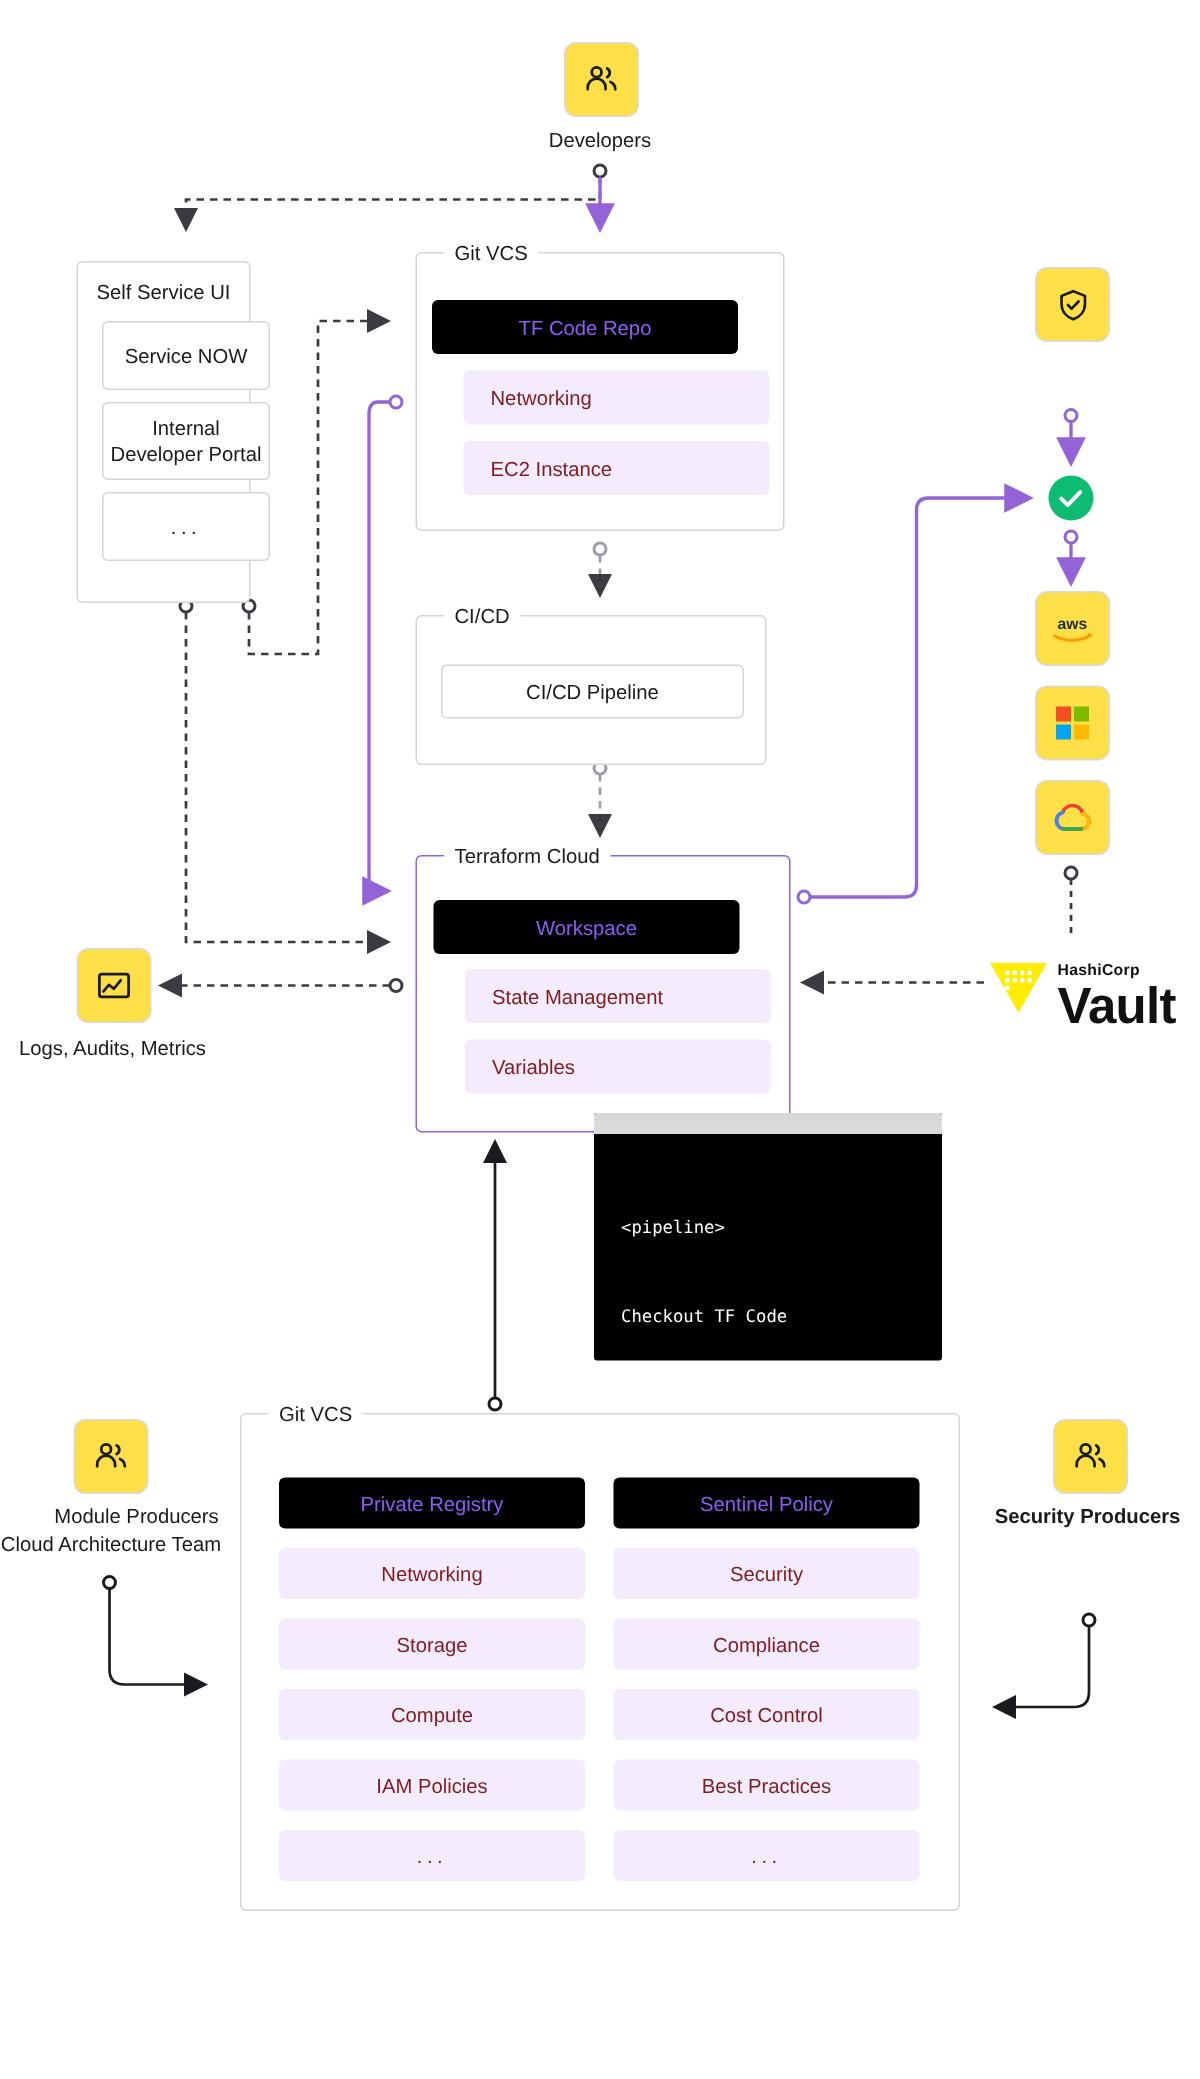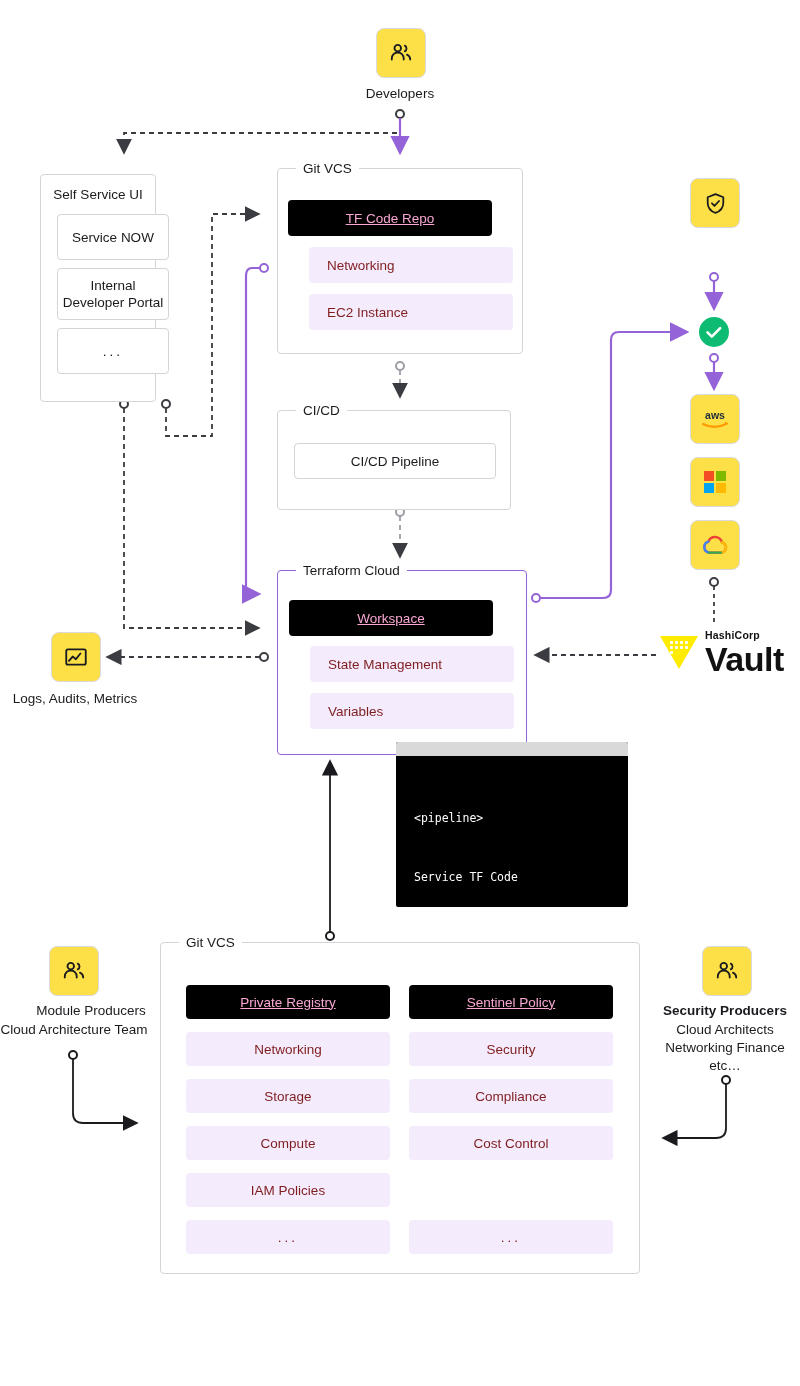--- a/index.html
+++ b/index.html
@@ -14,22 +14,22 @@
        background:#fde047;display:flex;align-items:center;justify-content:center;}
   .cap{position:absolute;text-align:center;font-size:13.5px;line-height:18px;color:#1b1b1f;}
 
   
   .group{position:absolute;box-sizing:border-box;border:1px solid #d4d4d9;border-radius:4px;background:#fff;}
   .group.purple{border-color:#9463d8;}
   .group-title{position:absolute;top:-9px;left:18px;background:#fff;padding:0 7px;
        font-size:13.5px;color:#1b1b1f;line-height:18px;white-space:nowrap;}
 
   
-  .box-dark{box-sizing:border-box;background:#000;color:#f9a8d4;border-radius:4px;
-       display:flex;align-items:center;justify-content:center;font-size:13.5px;text-decoration:underline;}
+  .box-dark{box-sizing:border-box;background:#000;color:#8b5cf6;border-radius:4px;
+       display:flex;align-items:center;justify-content:center;font-size:13.5px;}
   .box-lav{box-sizing:border-box;background:#f4ebfd;color:#7f1d1d;border-radius:4px;
        display:flex;align-items:center;justify-content:center;font-size:13.5px;}
   .box-plain{box-sizing:border-box;background:#fff;border:1px solid #d4d4d9;border-radius:4px;
        display:flex;align-items:center;justify-content:center;text-align:center;
        font-size:13.5px;line-height:17px;color:#1b1b1f;}
 
   
   .term{position:absolute;left:396px;top:742px;width:232px;height:165px;background:#000;border-radius:2px;}
   .term-bar{height:14px;background:#d9d9d9;border-radius:2px 2px 0 0;}
   .term-body{padding:14px 0 0 18px;color:#fff;font-family:"DejaVu Sans Mono",monospace;
@@ -38,21 +38,21 @@
   .lbl-strong{font-weight:bold;}
   .ssui-title{position:absolute;top:12px;left:0;width:100%;text-align:center;font-size:13.5px;}
 
   
   .vault{position:absolute;left:660px;top:630px;display:flex;align-items:center;gap:7px;}
   .vault-tri{width:0;height:0;border-left:19px solid transparent;border-right:19px solid transparent;
        border-top:33px solid #ffec00;position:relative;}
   .vault-dots{position:absolute;left:-9px;top:-28px;width:18px;display:flex;flex-wrap:wrap;gap:2px;}
   .vault-dots i{width:3px;height:3px;background:#fff;display:block;border-radius:1px;}
   .vault-txt{line-height:1;}
-  .vault-hc{font-size:10.5px;font-weight:bold;letter-spacing:.2px;color:#111;}
+  .vault-hc{font-size:10.5px;font-weight:bold;letter-spacing:.2px;color:#111;margin-top:12px;}
   .vault-v{font-size:34px;font-weight:bold;letter-spacing:-.5px;color:#111;margin-top:1px;}
 </style>
 </head>
 <body>
 
 <div id="canvas">
 
   <svg class="layer">
     <defs>
       <marker id="ah-dark" markerWidth="9" markerHeight="9" refX="7.5" refY="4.5" orient="auto">
@@ -118,21 +118,21 @@
       <svg width="26" height="26" viewBox="0 0 24 24" fill="none" stroke="#1b1b1f" stroke-width="1.7" stroke-linecap="round" stroke-linejoin="round">
         <circle cx="9" cy="7.5" r="3"></circle>
           <path d="M3.5 18v-1a5.5 5.5 0 0 1 11 0v1"></path>
         <path d="M15.5 5.2a3 3 0 0 1 0 5.3"></path>
           <path d="M17.5 13.5a5 5 0 0 1 3 4.5"></path>
       </svg>
     </div>
   </div>
   <div class="cap" style="left:330px;top:85px;width:140px;">Developers</div>
 
-  <div class="group" style="left:40px;top:174px;width:116px;height:228px;">
+  <div class="group" style="left:51px;top:174px;width:116px;height:228px;">
     <div class="ssui-title">Self Service UI</div>
     <div class="box-plain" style="position:absolute;left:16px;top:39px;width:112px;height:46px;">Service NOW</div>
     <div class="box-plain" style="position:absolute;left:16px;top:93px;width:112px;height:52px;">Internal Developer Portal</div>
     <div class="box-plain" style="position:absolute;left:16px;top:153px;width:112px;height:46px;letter-spacing:3px;">...</div>
   </div>
 
   <div class="group" style="left:277px;top:168px;width:246px;height:186px;">
     <div class="group-title">Git VCS</div>
     <div class="box-dark" style="position:absolute;left:10px;top:31px;width:204px;height:36px;">TF Code Repo</div>
     <div class="box-lav" style="position:absolute;left:31px;top:78px;width:204px;height:36px;justify-content:flex-start;padding-left:18px;">Networking</div>
@@ -148,21 +148,21 @@
     <div class="group-title">Terraform Cloud</div>
     <div class="box-dark" style="position:absolute;left:11px;top:29px;width:204px;height:36px;">Workspace</div>
     <div class="box-lav" style="position:absolute;left:32px;top:75px;width:204px;height:36px;justify-content:flex-start;padding-left:18px;">State Management</div>
     <div class="box-lav" style="position:absolute;left:32px;top:122px;width:204px;height:36px;justify-content:flex-start;padding-left:18px;">Variables</div>
   </div>
 
   <div class="term">
     <div class="term-bar"></div>
     <div class="term-body">
       <div>&lt;pipeline&gt;</div>
-      <div>Service TF Code</div>
+      <div>Checkout TF Code</div>
       <div>Plan</div>
       <div>Cost Estimation</div>
       <div>Policy Check</div>
       <div>Apply</div>
     </div>
   </div>
 
   <div class="node" style="left:690px;top:178px;">
     <div class="icon-tile">
       <svg width="25" height="25" viewBox="0 0 24 24" fill="none" stroke="#1b1b1f" stroke-width="1.7" stroke-linecap="round" stroke-linejoin="round">
@@ -246,20 +246,21 @@
     <div class="box-lav" style="position:absolute;left:25px;top:89px;width:204px;height:34px;">Networking</div>
     <div class="box-lav" style="position:absolute;left:25px;top:136px;width:204px;height:34px;">Storage</div>
     <div class="box-lav" style="position:absolute;left:25px;top:183px;width:204px;height:34px;">Compute</div>
     <div class="box-lav" style="position:absolute;left:25px;top:230px;width:204px;height:34px;">IAM Policies</div>
     <div class="box-lav" style="position:absolute;left:25px;top:277px;width:204px;height:34px;letter-spacing:3px;">...</div>
 
     <div class="box-dark" style="position:absolute;left:248px;top:42px;width:204px;height:34px;">Sentinel Policy</div>
     <div class="box-lav" style="position:absolute;left:248px;top:89px;width:204px;height:34px;">Security</div>
     <div class="box-lav" style="position:absolute;left:248px;top:183px;width:204px;height:34px;">Cost Control</div>
     <div class="box-lav" style="position:absolute;left:248px;top:136px;width:204px;height:34px;">Compliance</div>
+    <div class="box-lav" style="position:absolute;left:248px;top:230px;width:204px;height:34px;">Best Practices</div>
     <div class="box-lav" style="position:absolute;left:248px;top:277px;width:204px;height:34px;letter-spacing:3px;">...</div>
   </div>
 
   <div class="node" style="left:49px;top:946px;">
     <div class="icon-tile">
       <svg width="26" height="26" viewBox="0 0 24 24" fill="none" stroke="#1b1b1f" stroke-width="1.7" stroke-linecap="round" stroke-linejoin="round">
         <circle cx="9" cy="7.5" r="3"></circle>
           <path d="M3.5 18v-1a5.5 5.5 0 0 1 11 0v1"></path>
         <path d="M15.5 5.2a3 3 0 0 1 0 5.3"></path>
           <path d="M17.5 13.5a5 5 0 0 1 3 4.5"></path>
@@ -273,15 +274,14 @@
     <div class="icon-tile">
       <svg width="26" height="26" viewBox="0 0 24 24" fill="none" stroke="#1b1b1f" stroke-width="1.7" stroke-linecap="round" stroke-linejoin="round">
         <circle cx="9" cy="7.5" r="3"></circle>
           <path d="M3.5 18v-1a5.5 5.5 0 0 1 11 0v1"></path>
         <path d="M15.5 5.2a3 3 0 0 1 0 5.3"></path>
           <path d="M17.5 13.5a5 5 0 0 1 3 4.5"></path>
       </svg>
     </div>
   </div>
   <div class="cap lbl-strong" style="left:650px;top:1002px;width:150px;font-weight:bold;">Security Producers</div>
-  <div class="cap" style="left:654px;top:1021px;width:142px;">Cloud Architects Networking Finance etc…</div>
 
 </div>
 
 </body></html>

